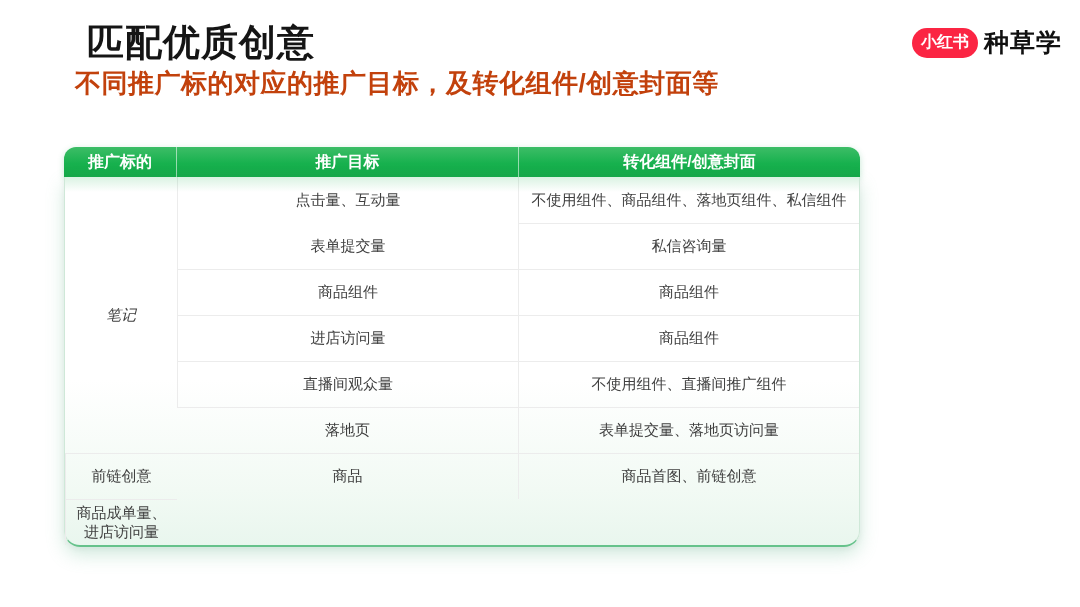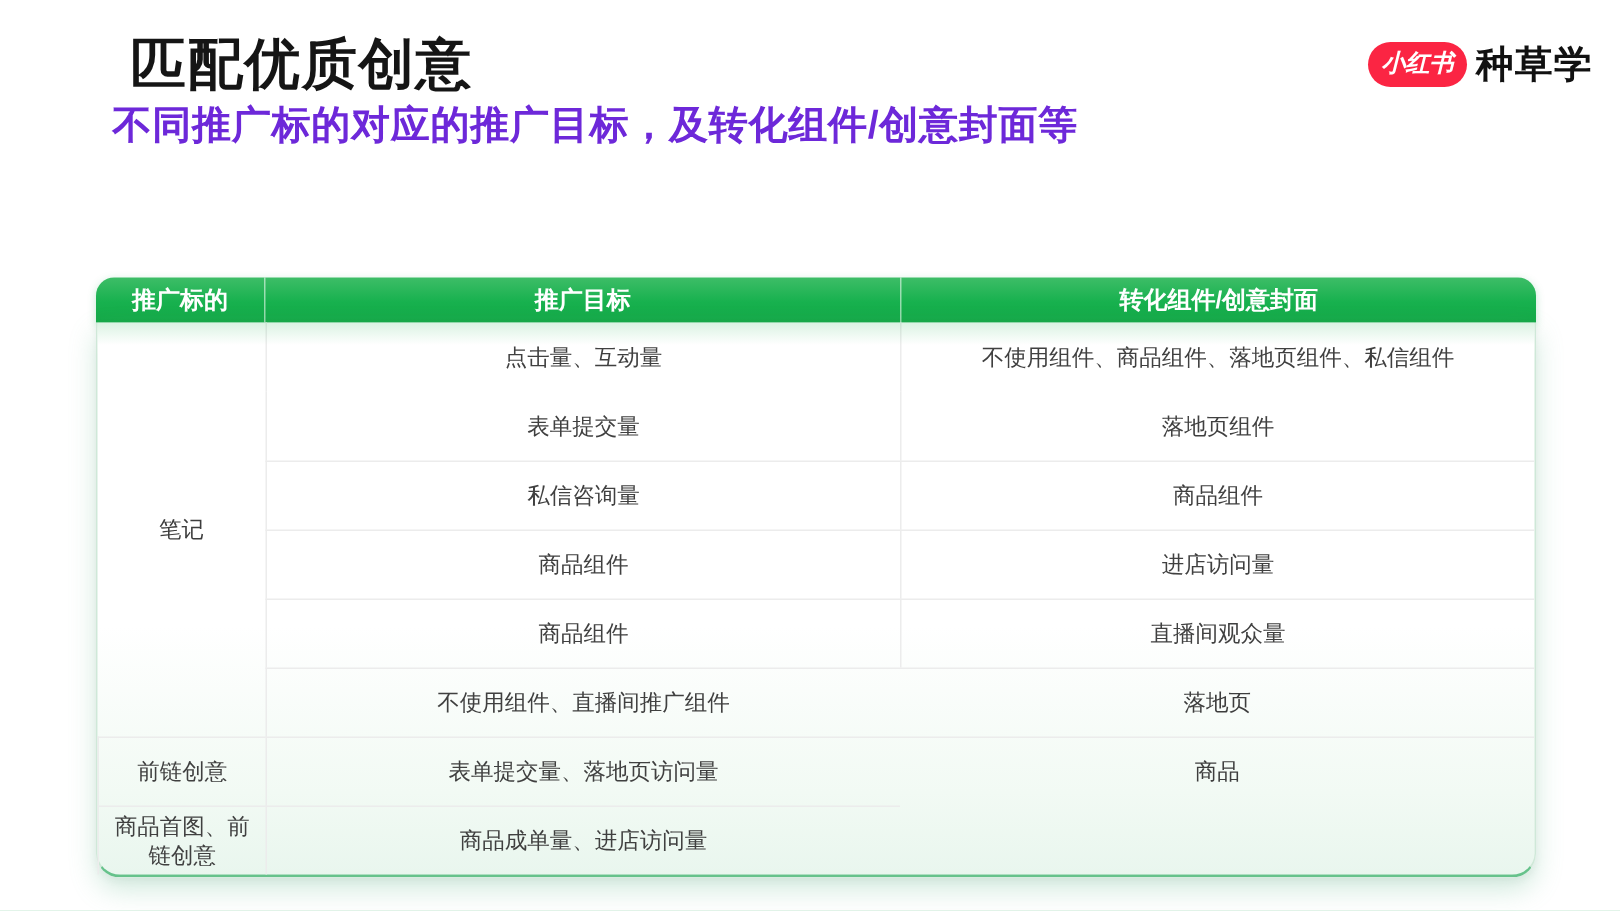--- a/index.html
+++ b/index.html
@@ -7,34 +7,34 @@
   body { font-family:"Liberation Sans","DejaVu Sans",sans-serif; }
   .slide {
     position:relative; width:1080px; height:607px; background:#ffffff; overflow:hidden;
   }
   .page-title {
     position:absolute; left:75px; top:18px;
     font-size:37px; font-weight:900; color:#151515; letter-spacing:1px;margin-left:12px;
   }
   .page-subtitle {
     position:absolute; left:75px; top:66px;
-    font-size:26px; font-weight:800; color:#6d28d9; letter-spacing:0.5px;
+    font-size:26px; font-weight:800; color:#c2410c; letter-spacing:0.5px;
   }
   .logo {
     position:absolute; top:26px; right:18px;
     display:flex; align-items:center; gap:6px;
   }
   .logo-pill {
     display:flex; align-items:center; justify-content:center;
     width:66px; height:30px; border-radius:16px;
-    background:#fb2543; color:#ffffff; font-size:16px; font-weight:900;font-style:italic;
+    background:#fb2543; color:#ffffff; font-size:16px; font-weight:900;
   }
   .logo-text { font-size:25px; font-weight:700; color:#111; letter-spacing:1px; }
 
-  .table-wrap { position:absolute; left:64px; top:147px; width:960px;margin-top:38px; }
+  .table-wrap { position:absolute; left:64px; top:147px; width:796px; }
   .thead {
     display:grid; grid-template-columns:112px 1fr 1fr; height:30px;
     background:linear-gradient(180deg,#3dbd67 0%,#17b14e 55%,#14a847 100%);
     border-radius:12px 12px 0 0;
     box-shadow:0 2px 6px rgba(20,160,80,0.25);
   }
   .th {
     display:flex; align-items:center; justify-content:center;
     color:#ffffff; font-size:16px; font-weight:700;
   }
@@ -77,42 +77,41 @@
   <div class="table-wrap">
 
     <div class="thead">
       <div class="th">推广标的</div>
       <div class="th">推广目标</div>
       <div class="th">转化组件/创意封面</div>
     </div>
 
     <div class="tbody">
 
-      <div class="cell c1 glabel" style="grid-row:1 / span 6; grid-column:1;">笔记</div>
+      <div class="cell c1 glabel" style="grid-row:1 / span 6; grid-column:1;font-style:italic;">笔记</div>
 
       <div class="cell c2">点击量、互动量</div>
       <div class="cell c3">不使用组件、商品组件、落地页组件、私信组件</div>
 
       <div class="cell c2">表单提交量</div>
-      <div class="cell c3">落地页组件</div>
 
       <div class="cell c2 sep">私信咨询量</div>
 
       <div class="cell c2 sep">商品组件</div>
       <div class="cell c3 sep">商品组件</div>
 
       <div class="cell c2 sep">进店访问量</div>
       <div class="cell c3 sep">商品组件</div>
 
       <div class="cell c2 sep">直播间观众量</div>
       <div class="cell c3 sep">不使用组件、直播间推广组件</div>
 
       <div class="cell c1 glabel sep">落地页</div>
+      <div class="cell c2 sep">表单提交量、落地页访问量</div>
       <div class="cell c3 sep">前链创意</div>
-      <div class="cell c2 sep">表单提交量、落地页访问量</div>
 
       <div class="cell c1 glabel sep">商品</div>
       <div class="cell c3 sep">商品首图、前链创意</div>
       <div class="cell c2 sep">商品成单量、进店访问量</div>
 
     </div>
   </div>
 </div>
 
 </body></html>

